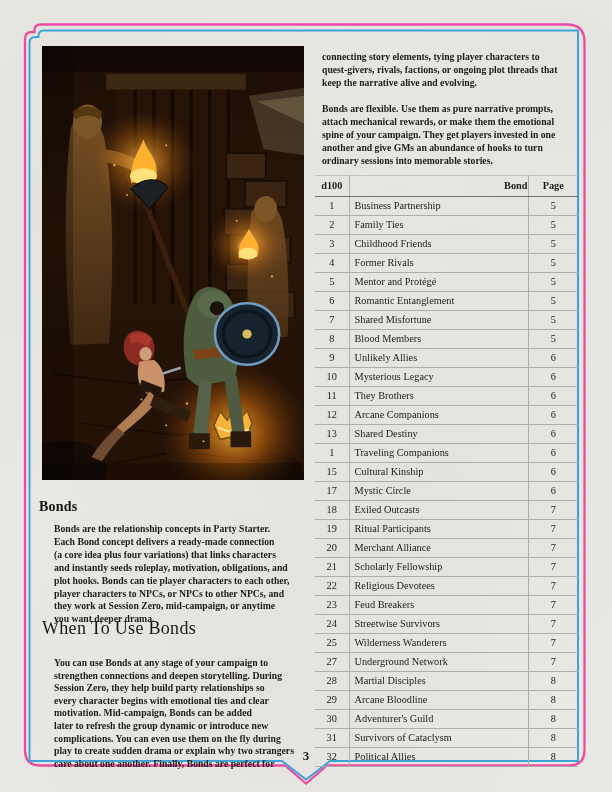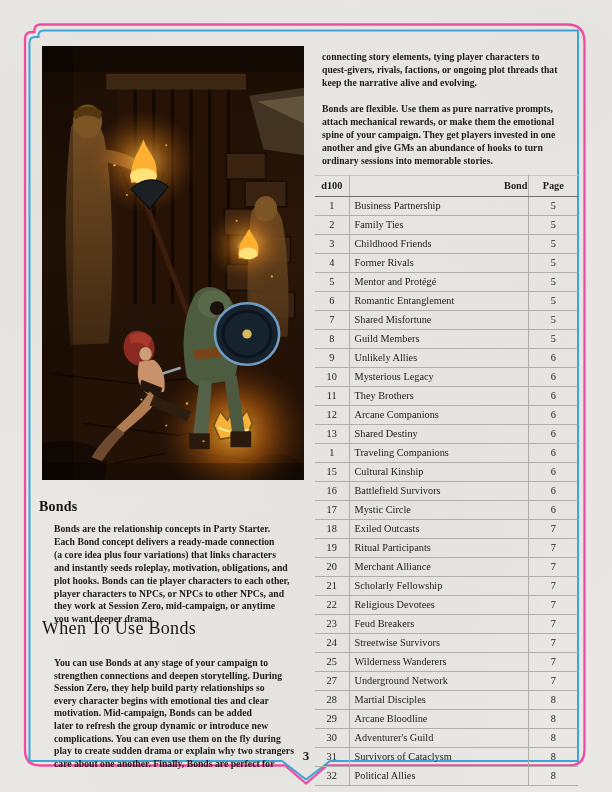--- a/index.html
+++ b/index.html
@@ -281,21 +281,21 @@
             <td class="col-bond">Romantic Entanglement</td>
             <td class="col-page">5</td>
           </tr>
           <tr>
             <td class="col-d100">7</td>
             <td class="col-bond">Shared Misfortune</td>
             <td class="col-page">5</td>
           </tr>
           <tr>
             <td class="col-d100">8</td>
-            <td class="col-bond">Guild Members</td>
+            <td class="col-bond">Blood Members</td>
             <td class="col-page">5</td>
           </tr>
           <tr>
             <td class="col-d100">9</td>
             <td class="col-bond">Unlikely Allies</td>
             <td class="col-page">6</td>
           </tr>
           <tr>
             <td class="col-d100">10</td>
             <td class="col-bond">Mysterious Legacy</td>
@@ -317,25 +317,20 @@
             <td class="col-page">6</td>
           </tr>
           <tr>
             <td class="col-d100">1</td>
             <td class="col-bond">Traveling Companions</td>
             <td class="col-page">6</td>
           </tr>
           <tr>
             <td class="col-d100">15</td>
             <td class="col-bond">Cultural Kinship</td>
-            <td class="col-page">6</td>
-          </tr>
-          <tr>
-            <td class="col-d100">16</td>
-            <td class="col-bond">Battlefield Survivors</td>
             <td class="col-page">6</td>
           </tr>
           <tr>
             <td class="col-d100">17</td>
             <td class="col-bond">Mystic Circle</td>
             <td class="col-page">6</td>
           </tr>
           <tr>
             <td class="col-d100">18</td>
             <td class="col-bond">Exiled Outcasts</td>

